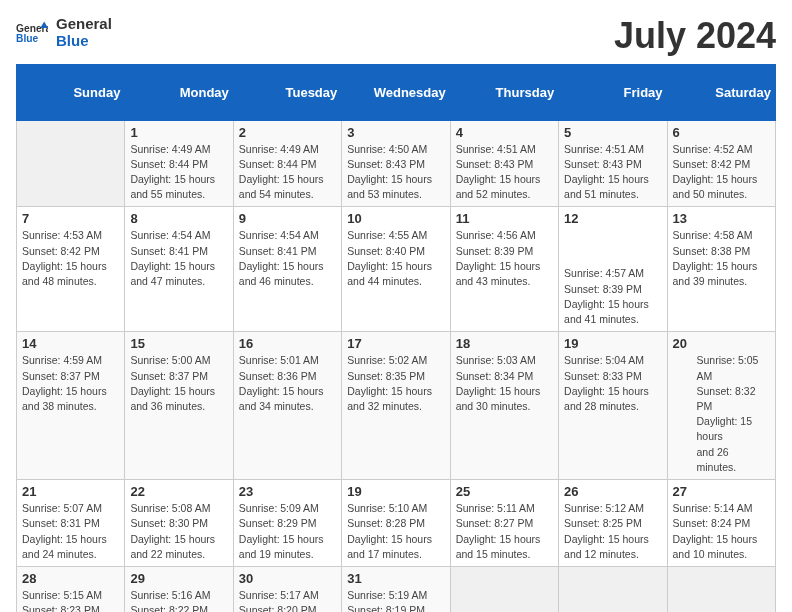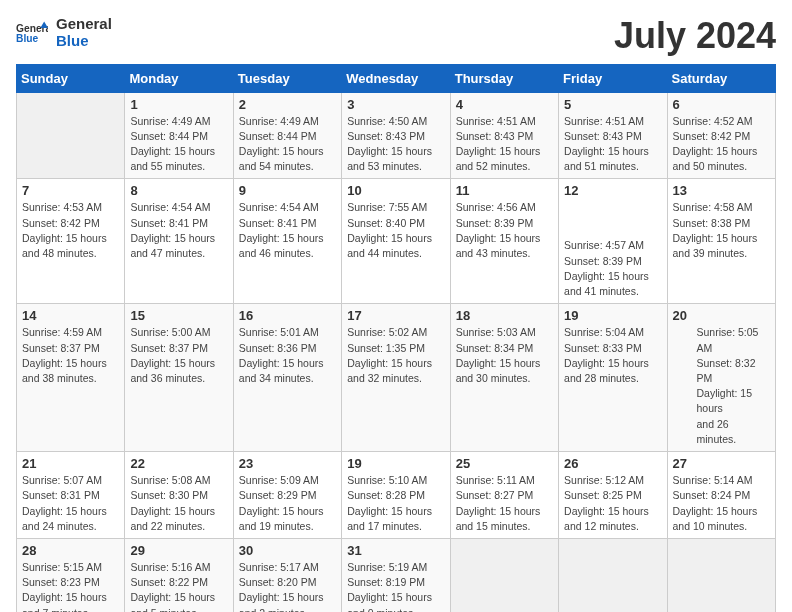--- a/index.html
+++ b/index.html
@@ -39,22 +39,22 @@
       color: #555;
     }
     table {
       width: 100%;
       border-collapse: collapse;
       font-size: 11px;
     }
     thead tr th {
       background-color: #1565c0;
       color: #fff;
-      padding: 6px 4px;
-      text-align: left;
+      padding: 20px 4px;
+      text-align: right;
       font-size: 13px;
       font-weight: bold;
       border: 1px solid #1565c0;
     }
     tbody tr td {
       border: 1px solid #ccc;
       padding: 4px 5px;
       vertical-align: top;
       width: calc(100% / 7);
       min-height: 80px;
@@ -174,21 +174,21 @@
         </td>
         <td>
           <span class="day-number">9</span>
           <div class="day-info" style="white-space: pre-line;">Sunrise: 4:54 AM
 Sunset: 8:41 PM
 Daylight: 15 hours
 and 46 minutes.</div>
         </td>
         <td>
           <span class="day-number">10</span>
-          <div class="day-info" style="white-space: pre-line;">Sunrise: 7:55 AM
+          <div class="day-info" style="white-space: pre-line;">Sunrise: 4:55 AM
 Sunset: 8:40 PM
 Daylight: 15 hours
 and 44 minutes.</div>
         </td>
         <td>
           <span class="day-number">11</span>
           <div class="day-info" style="white-space: pre-line;">Sunrise: 4:56 AM
 Sunset: 8:39 PM
 Daylight: 15 hours
 and 43 minutes.</div>
@@ -226,21 +226,21 @@
         <td>
           <span class="day-number">16</span>
           <div class="day-info" style="white-space: pre-line;">Sunrise: 5:01 AM
 Sunset: 8:36 PM
 Daylight: 15 hours
 and 34 minutes.</div>
         </td>
         <td>
           <span class="day-number">17</span>
           <div class="day-info" style="white-space: pre-line;">Sunrise: 5:02 AM
-Sunset: 1:35 PM
+Sunset: 8:35 PM
 Daylight: 15 hours
 and 32 minutes.</div>
         </td>
         <td>
           <span class="day-number">18</span>
           <div class="day-info" style="white-space: pre-line;">Sunrise: 5:03 AM
 Sunset: 8:34 PM
 Daylight: 15 hours
 and 30 minutes.</div>
         </td>

